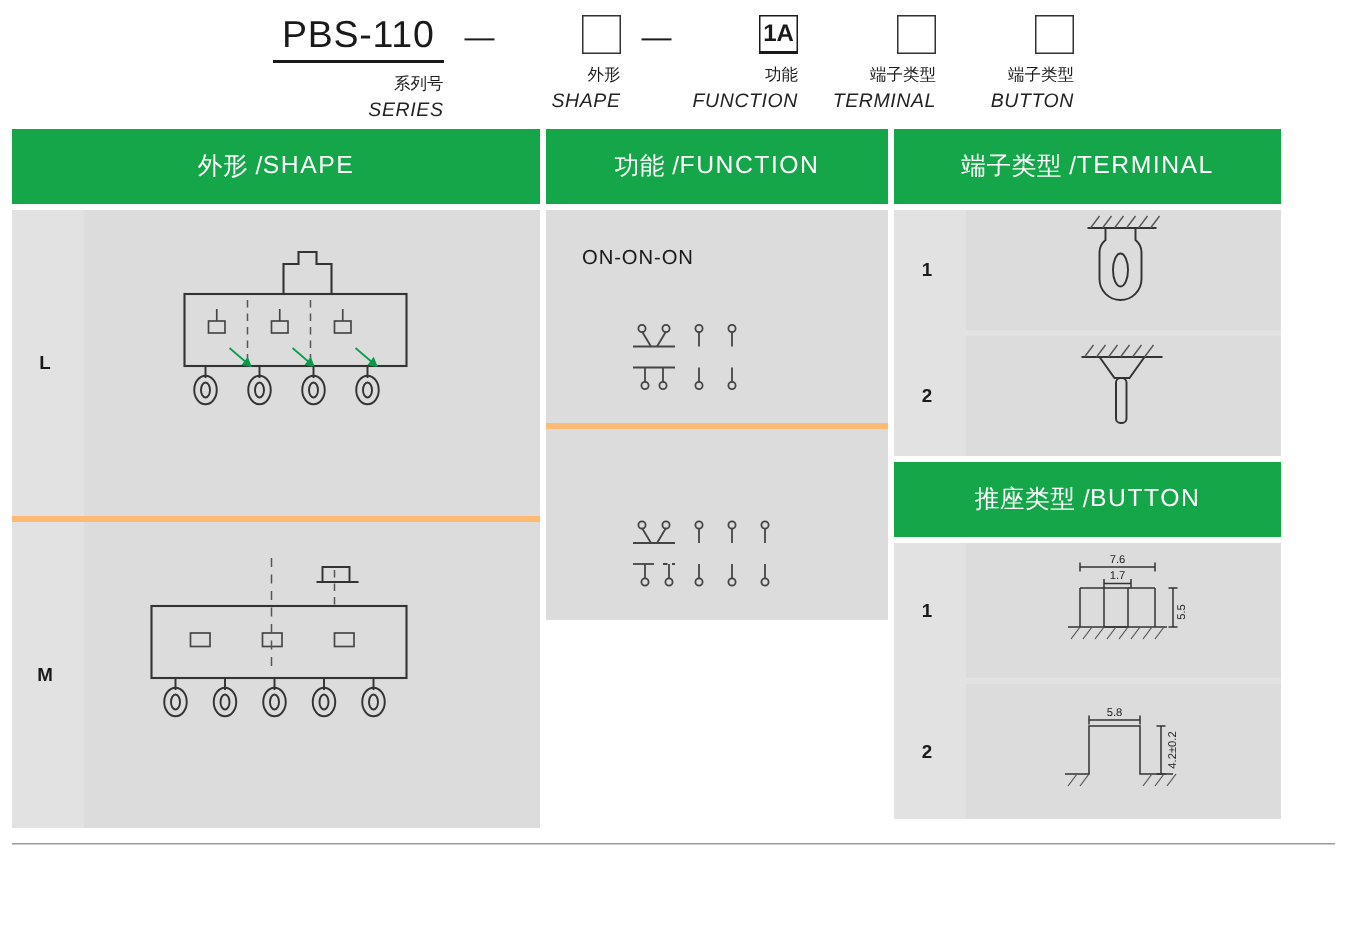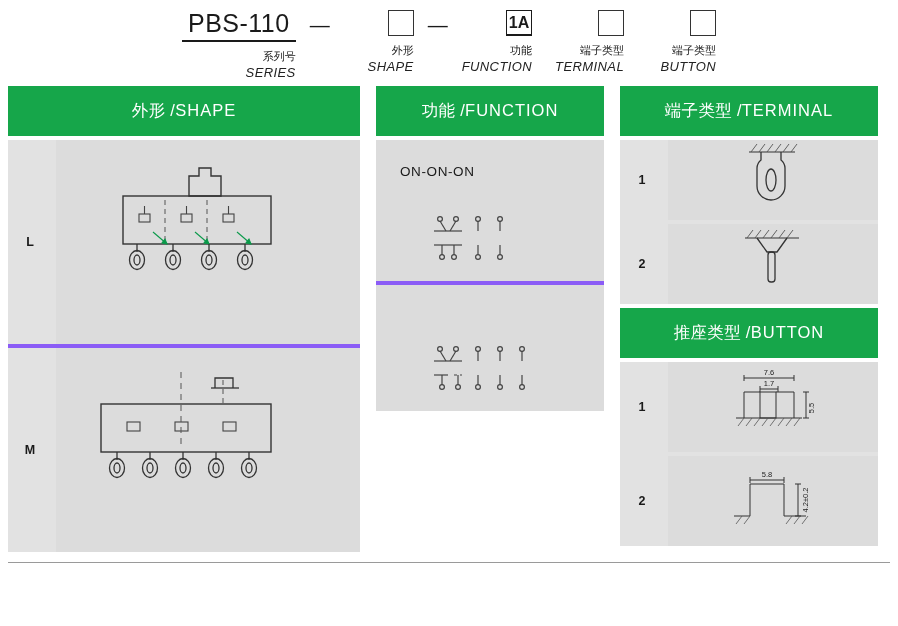--- a/index.html
+++ b/index.html
@@ -72,41 +72,41 @@
     color: #1a1a1a;
   }
   .pn-spacer { width: 22px; }
 
   
   .sheet {
     padding: 0 8px;
   }
   .grid {
     display: flex;
-    gap: 16px;
+    gap: 4px;
     align-items: stretch;
   }
   .col-shape { width: 352px; }
   .col-func  { width: 228px; }
   .col-right { width: 258px; display: flex; flex-direction: column; gap: 4px; }
 
   .hdr {
     background: #16a64a;
     color: #fff;
     height: 50px;
     display: flex;
     align-items: center;
     justify-content: center;
     font-size: 16.5px;
     letter-spacing: 0.3px;
   }
   .hdr .en { letter-spacing: 1px; }
 
   .body {
-    background: #8b5cf6;
+    background: #fdba74;
     display: flex;
     flex-direction: column;
     gap: 4px;
   }
 
   .row {
     display: flex;
     background: #e2e2e2;
     gap: 4px;
   }

